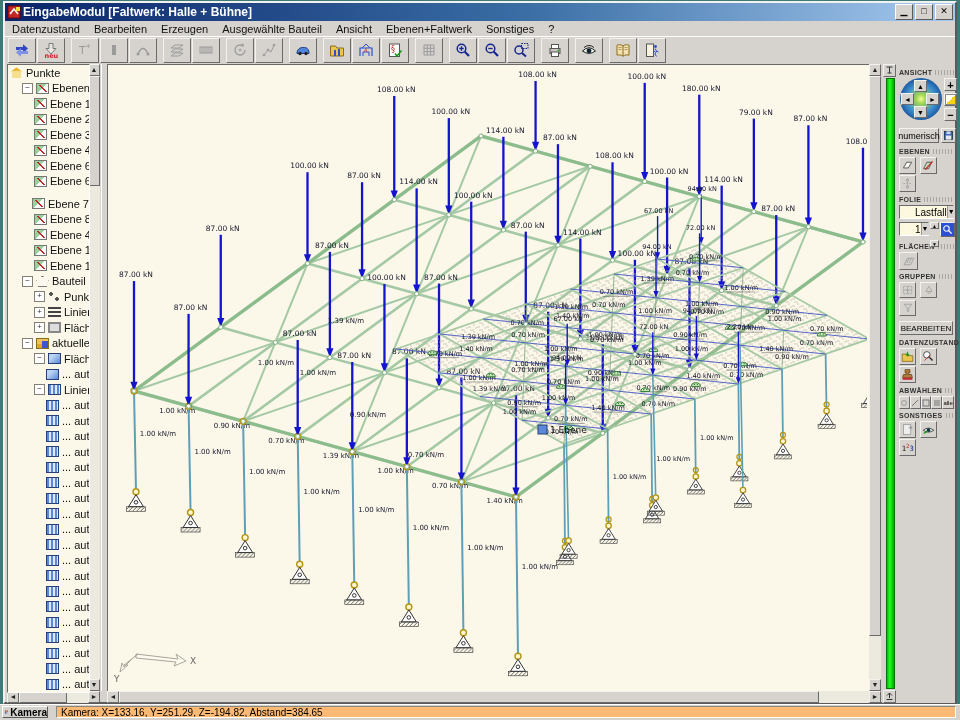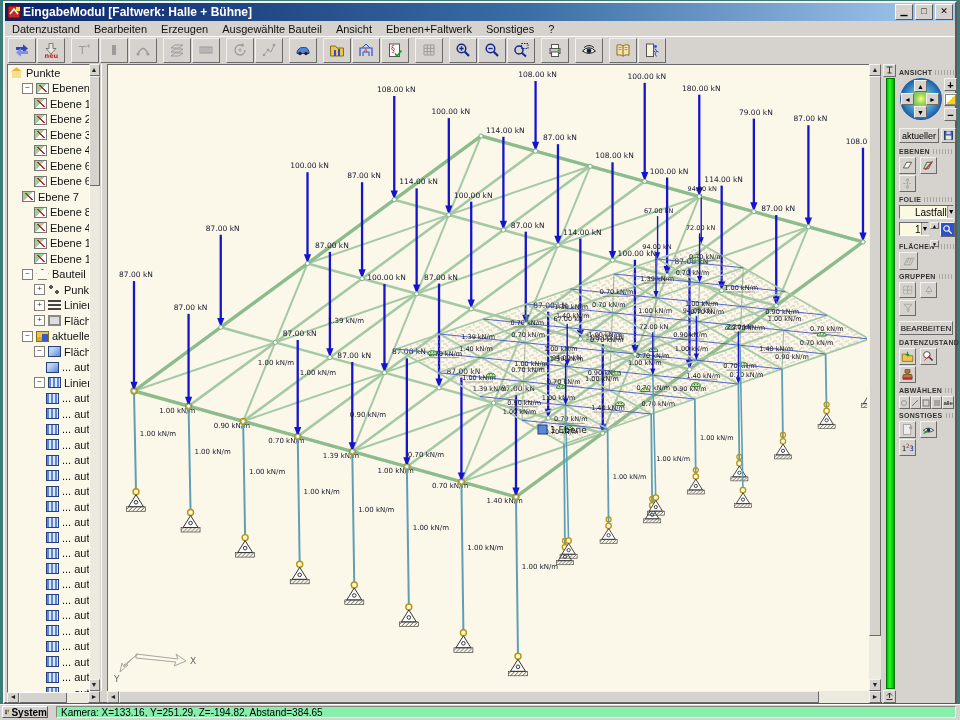--- a/index.html
+++ b/index.html
@@ -44,21 +44,21 @@
   #rpanel{left:897px;top:64px;width:58px;height:639px;background:#d6d3ce;padding:2px 1px 0 2px;box-sizing:border-box;}
   .rph{display:flex;align-items:center;font-size:7px;font-weight:bold;color:#333;letter-spacing:.3px;margin:3px 0 2px;}
   .rph::after{content:"";flex:1;margin-left:3px;height:5px;background:repeating-linear-gradient(90deg,#aaa69e 0 1px,transparent 1px 3px);}
   .rbtn{background:#d6d3ce;border:1px solid;border-color:#f4f2ee #6a6a6a #6a6a6a #f4f2ee;display:inline-flex;align-items:center;justify-content:center;box-sizing:border-box;vertical-align:top;}
   .combo{background:#fdf9e0;border:1px solid;border-color:#6a6a6a #fff #fff #6a6a6a;font-size:10px;display:flex;align-items:center;box-sizing:border-box;}
   .combo .val{flex:1;padding-left:15px;}
   .combo .dd{width:13px;height:100%;background:#d6d3ce;border-left:1px solid #9a968e;font-size:7px;text-align:center;line-height:12px;}
   
   #taskbar{left:0;top:704px;width:960px;height:16px;background:#d6d3ce;border-top:1px solid #fff;}
   #startbtn{left:2px;top:706px;width:46px;height:12px;background:#d6d3ce;border:1px solid;border-color:#fff #5a5a5a #5a5a5a #fff;display:flex;align-items:center;font-size:10px;font-weight:bold;padding-left:2px;box-sizing:border-box;}
-  #statusfield{left:56px;top:706px;width:900px;height:12px;border:1px solid;border-color:#8a867e #fff #fff #8a867e;font-size:10px;color:#000;padding:0 4px;box-sizing:border-box;background:#86efac;white-space:nowrap;overflow:hidden;text-decoration:underline;}
+  #statusfield{left:56px;top:706px;width:900px;height:12px;border:1px solid;border-color:#8a867e #fff #fff #8a867e;font-size:10px;color:#000;padding:0 4px;box-sizing:border-box;background:#fdba74;white-space:nowrap;overflow:hidden;text-decoration:underline;}
   svg text{font-family:"DejaVu Sans","Liberation Sans",sans-serif;}
 </style>
 </head>
 <body>
 
 <div class="abs" id="win"></div>
 
 <div class="abs" id="titlebar">
   <svg class="abs" style="left:3px;top:2px" width="14" height="14" viewBox="0 0 14 14">
       <rect x="0" y="1" width="12" height="12" fill="#c22828" stroke="#700"></rect>
@@ -272,21 +272,21 @@
       <span>Ebene 4</span>
     </div>
     <div class="trow" style="padding-left: 26px;">
       <span class="tico ti-ebene"></span>
       <span>Ebene 6</span>
     </div>
     <div class="trow" style="padding-left: 26px;">
       <span class="tico ti-ebene"></span>
       <span>Ebene 6</span>
     </div>
-    <div class="trow" style="padding-left: 14px;">
+    <div class="trow" style="padding-left: 24px; margin-top: 7px;">
       <span class="tico ti-ebene"></span>
       <span>Ebene 7</span>
     </div>
     <div class="trow" style="padding-left: 26px;">
       <span class="tico ti-ebene"></span>
       <span>Ebene 8 A</span>
     </div>
     <div class="trow" style="padding-left: 26px;">
       <span class="tico ti-ebene"></span>
       <span>Ebene 4</span>
@@ -1065,21 +1065,21 @@
     <div class="abs rbtn" style="left:15px;top:28px;width:13px;height:12px;font-size:7px;">▼</div>
     <div class="abs rbtn" style="left:2px;top:15px;width:13px;height:12px;font-size:7px;">◄</div>
     <div class="abs rbtn" style="left:27px;top:15px;width:13px;height:12px;font-size:7px;">►</div>
     <div class="abs rbtn" style="left:45px;top:0;width:13px;height:13px;font-size:11px;font-weight:bold;">+</div>
     <div class="abs rbtn" style="left:45px;top:15px;width:13px;height:13px;">
         <span style="width:9px;height:9px;background:linear-gradient(135deg,#fff 50%,#f5d312 50%);border:1px solid #888;display:block;"></span>
       </div>
     <div class="abs rbtn" style="left:45px;top:30px;width:13px;height:13px;font-size:11px;font-weight:bold;">−</div>
   </div>
   <div style="position:relative;height:17px;margin-top:2px;">
-    <button class="abs rbtn" style="left:0;top:0;width:40px;height:15px;font-size:9px;font-family:inherit;">aktueller</button>
+    <button class="abs rbtn" style="left:0;top:0;width:40px;height:15px;font-size:9px;font-family:inherit;">numerisch</button>
     <div class="abs rbtn" style="left:42px;top:0;width:15px;height:15px;">
         <svg width="11" height="11" viewBox="0 0 16 16">
           <rect x="2" y="2" width="12" height="12" fill="#365fc0" stroke="#123"></rect>
           <rect x="5" y="2" width="6" height="4" fill="#cdd6ee"></rect>
           <rect x="4" y="8" width="8" height="6" fill="#e8e8e8"></rect>
         </svg>
       </div>
   </div>
   <div class="rph">
       <span>EBENEN</span>
@@ -1237,15 +1237,15 @@
 </div>
 
 <div class="abs" id="taskbar"></div>
 <div class="abs" id="startbtn">
   <svg width="10" height="10" viewBox="0 0 10 10" style="margin-right:2px">
       <rect x="0" y="0" width="4.5" height="4.5" fill="#d43c28"></rect>
       <rect x="5.5" y="0" width="4.5" height="4.5" fill="#3a9a3a"></rect>
       <rect x="0" y="5.5" width="4.5" height="4.5" fill="#2b50d0"></rect>
       <rect x="5.5" y="5.5" width="4.5" height="4.5" fill="#e8c020"></rect>
     </svg>
-  <span>System</span>
+  <span>Kamera</span>
 </div>
 <div class="abs" id="statusfield"><span>Kamera: X=133.16, Y=251.29, Z=-194.82,  Abstand=384.65</span></div>
 
 </body></html>

